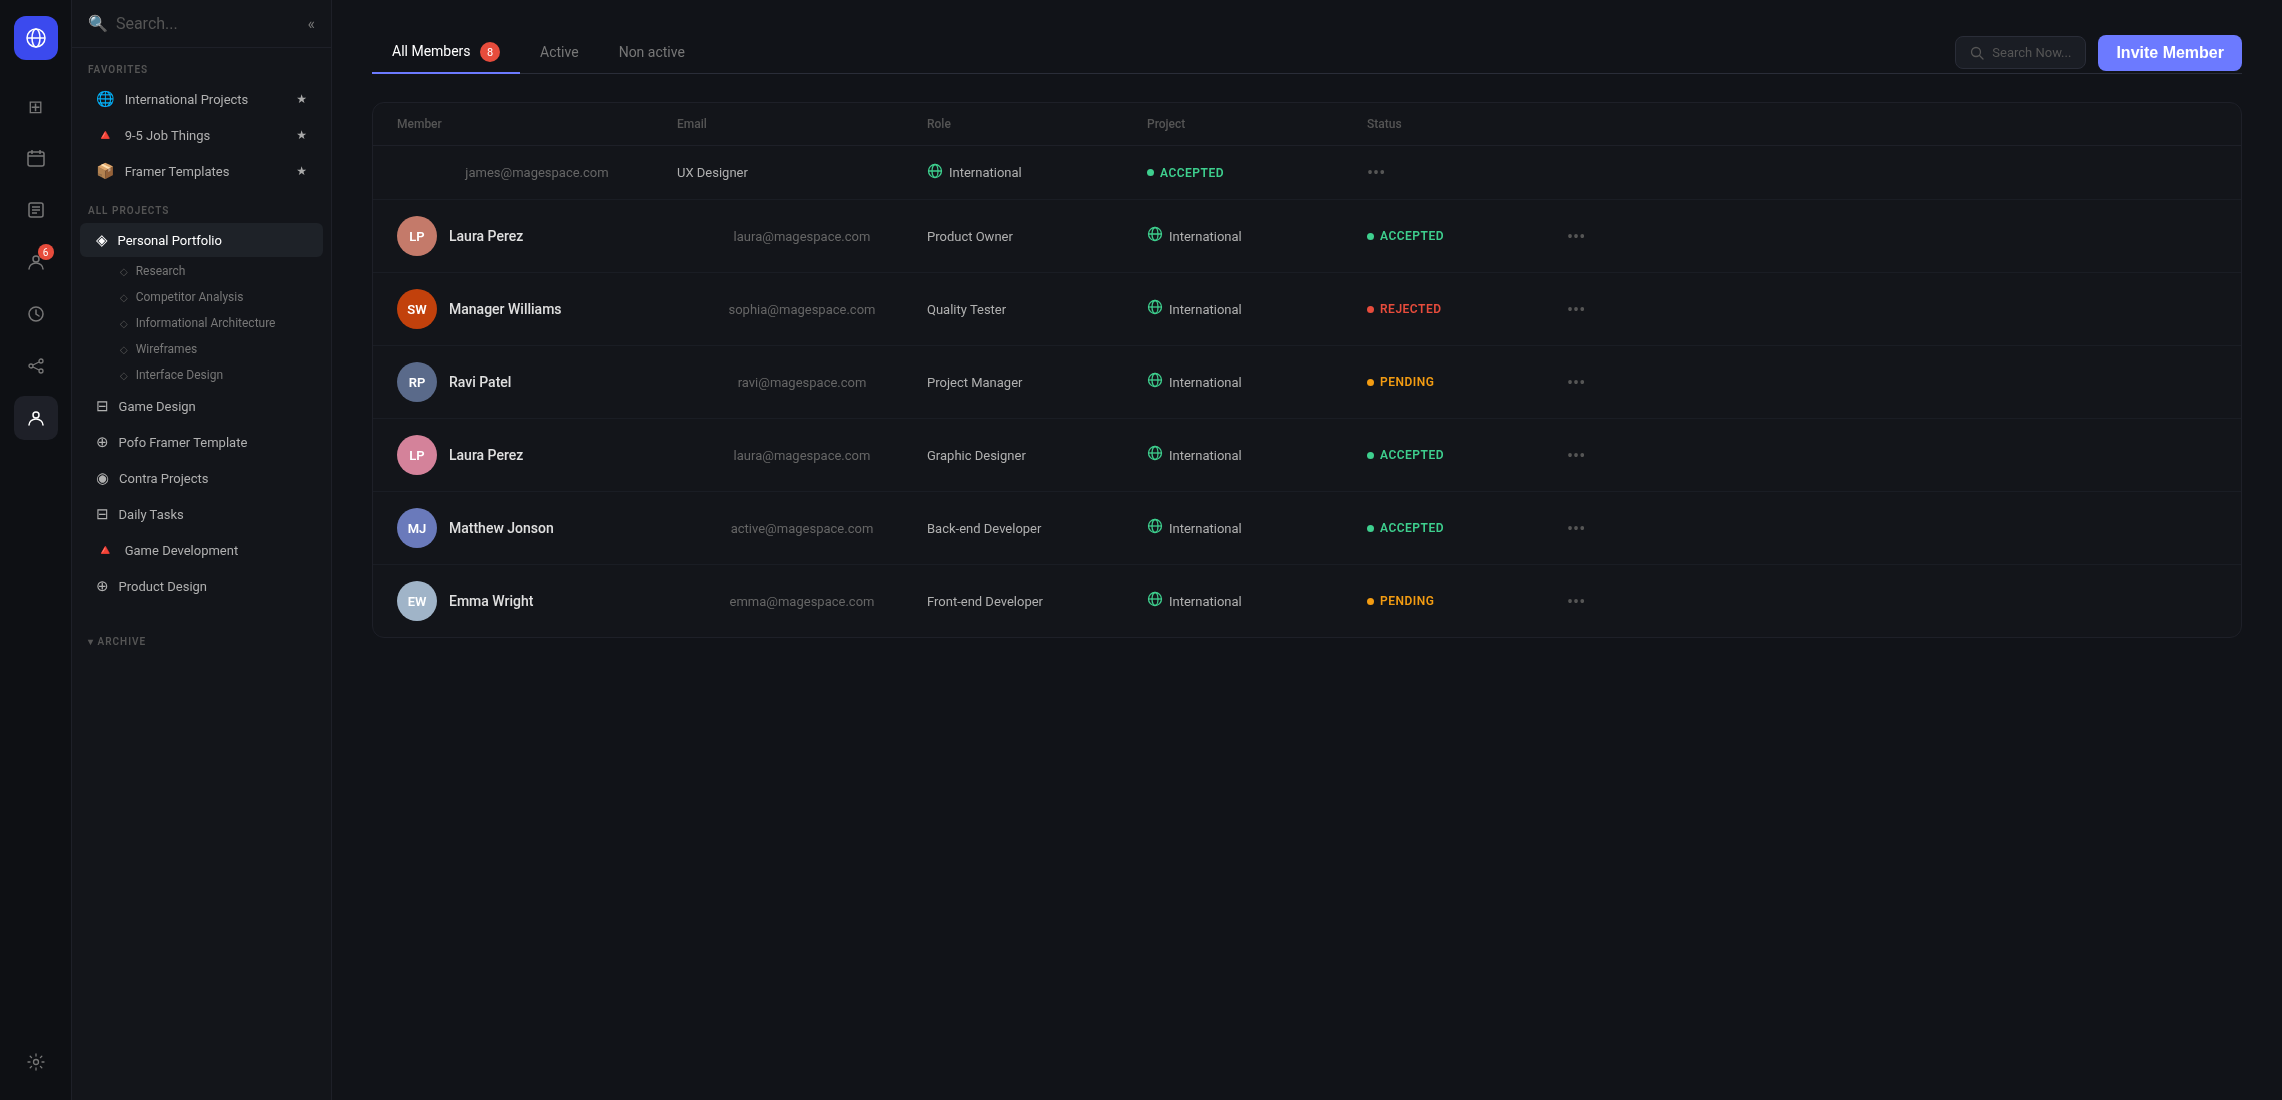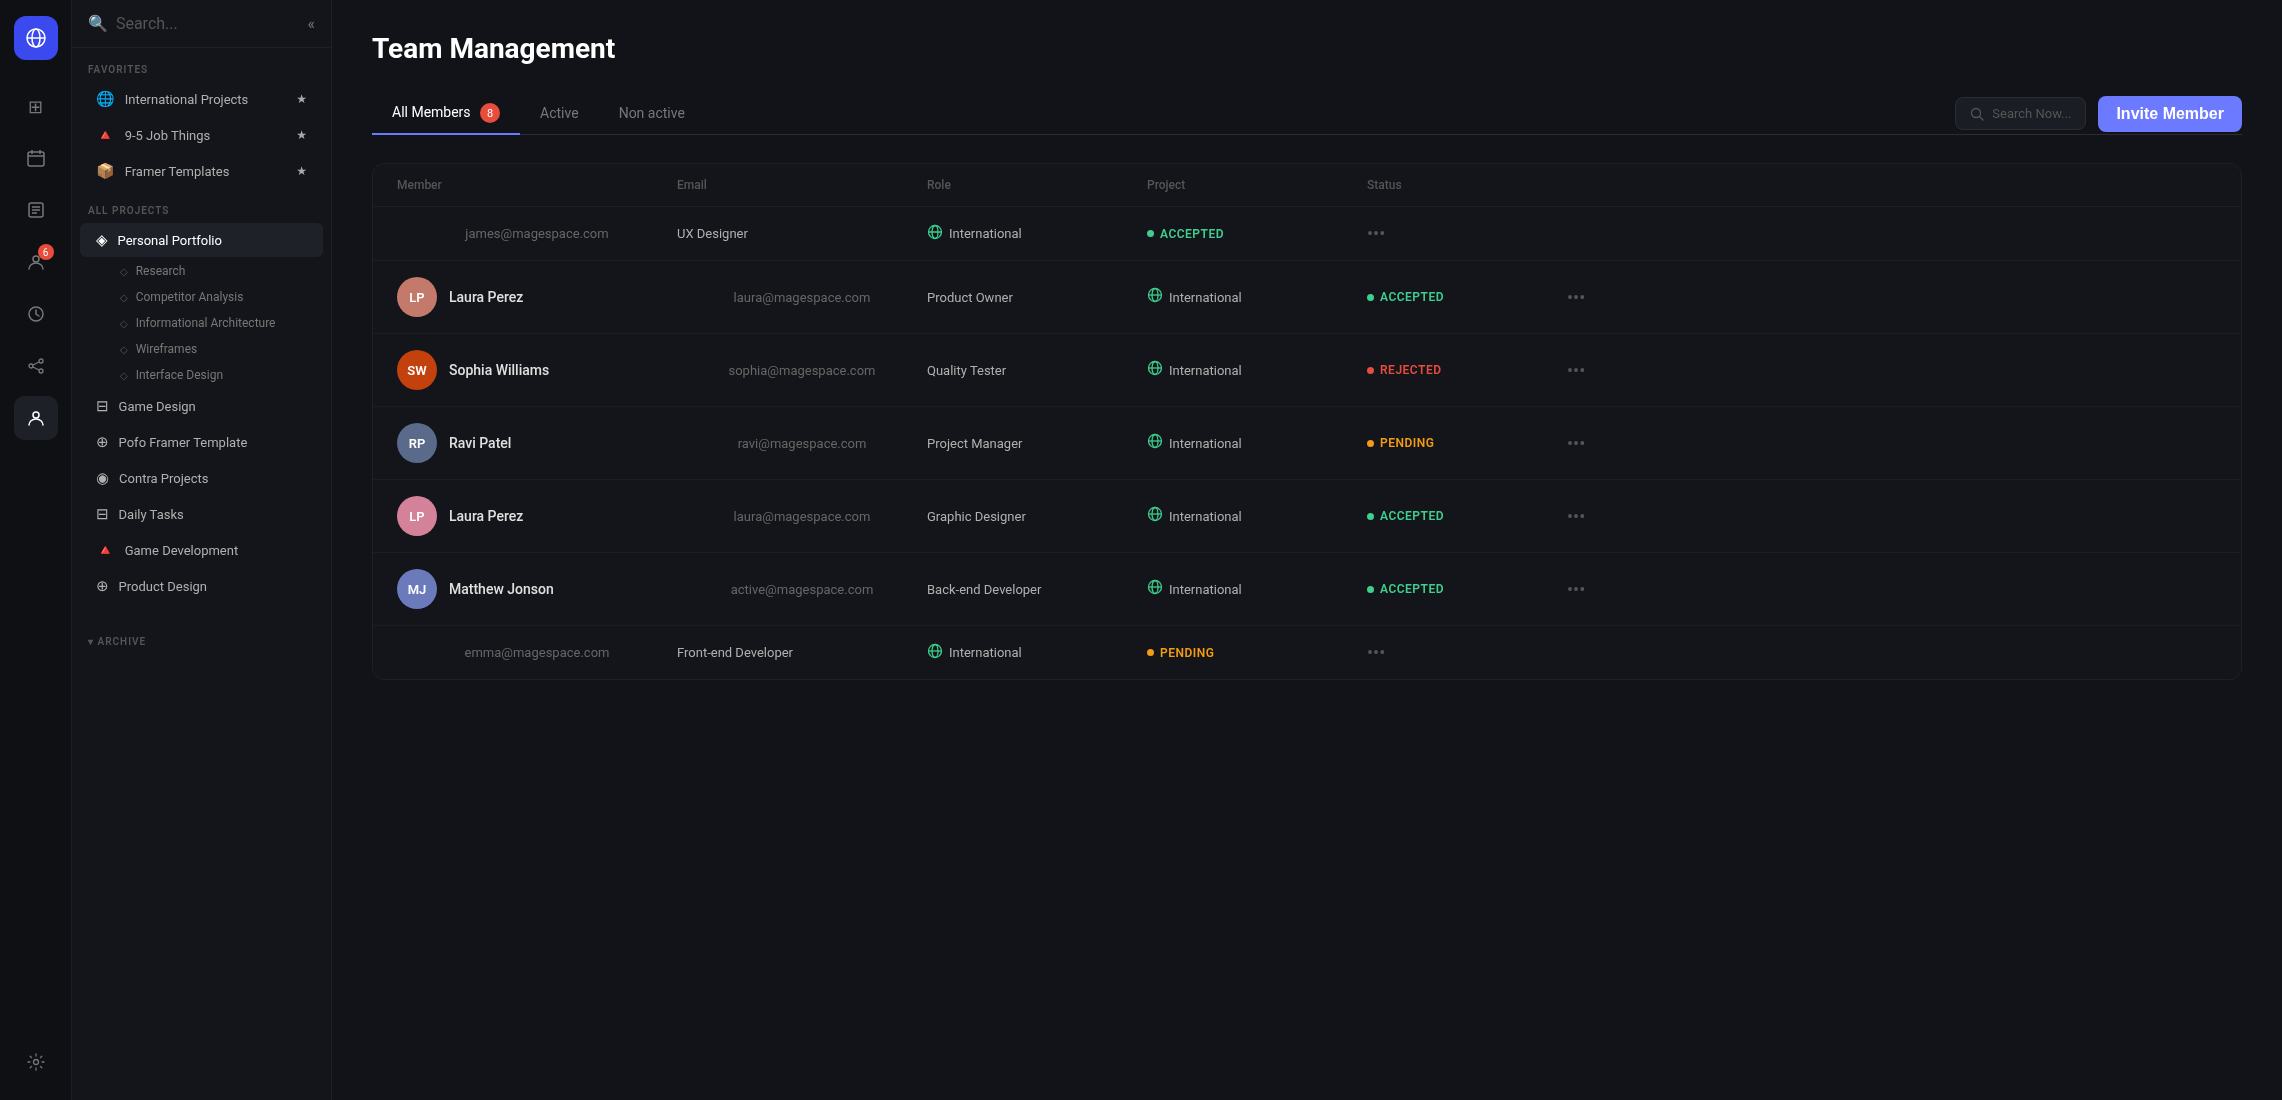--- a/index.html
+++ b/index.html
@@ -410,21 +410,20 @@
     <span class="icon">⊕</span>
     <span>Product Design</span>
   </div>
 
   <div class="sidebar-section-label" style="margin-top:16px">
     <span>▾ </span><span>ARCHIVE</span>
   </div>
 </div>
 
 <div class="main">
-  <h1 class="page-title">Team Management</h1>
 
   <div class="tabs">
     <div class="tab active">
       <span>All Members</span>
       <span class="tab-badge">8</span>
     </div>
     <div class="tab">
       <span>Active</span>
     </div>
     <div class="tab">
@@ -495,21 +494,21 @@
       <span class="status-dot"></span>
       ACCEPTED
     </div>
     <div class="more-btn">•••</div>
   </div>
         <div class="table-row">
     <div class="member-cell">
       <div class="avatar" style="background: #c2410c;">
         SW
       </div>
-      <span class="member-name">Sophia Williams</span>
+      <span class="member-name">Manager Williams</span>
     </div>
     <span class="email-cell">sophia@magespace.com</span>
     <span class="role-cell">Quality Tester</span>
     <div class="project-cell">
       <span class="project-globe">
         <svg width="16" height="16" viewBox="0 0 16 16" fill="none">
                 <circle cx="8" cy="8" r="6.5" stroke="#3ecf8e" stroke-width="1.3" fill="none"></circle>
                 <ellipse cx="8" cy="8" rx="3" ry="6.5" stroke="#3ecf8e" stroke-width="1.3" fill="none"></ellipse>
                 <line x1="1.5" y1="8" x2="14.5" y2="8" stroke="#3ecf8e" stroke-width="1.3"></line>
               </svg>
@@ -591,20 +590,26 @@
       </span>
       International
     </div>
     <div class="status-cell status-accepted">
       <span class="status-dot"></span>
       ACCEPTED
     </div>
     <div class="more-btn">•••</div>
   </div>
         <div class="table-row">
+    <div class="member-cell">
+      <div class="avatar" style="background: #a0b4c8;">
+        EW
+      </div>
+      <span class="member-name">Emma Wright</span>
+    </div>
     <span class="email-cell">emma@magespace.com</span>
     <span class="role-cell">Front-end Developer</span>
     <div class="project-cell">
       <span class="project-globe">
         <svg width="16" height="16" viewBox="0 0 16 16" fill="none">
                 <circle cx="8" cy="8" r="6.5" stroke="#3ecf8e" stroke-width="1.3" fill="none"></circle>
                 <ellipse cx="8" cy="8" rx="3" ry="6.5" stroke="#3ecf8e" stroke-width="1.3" fill="none"></ellipse>
                 <line x1="1.5" y1="8" x2="14.5" y2="8" stroke="#3ecf8e" stroke-width="1.3"></line>
               </svg>
       </span>

